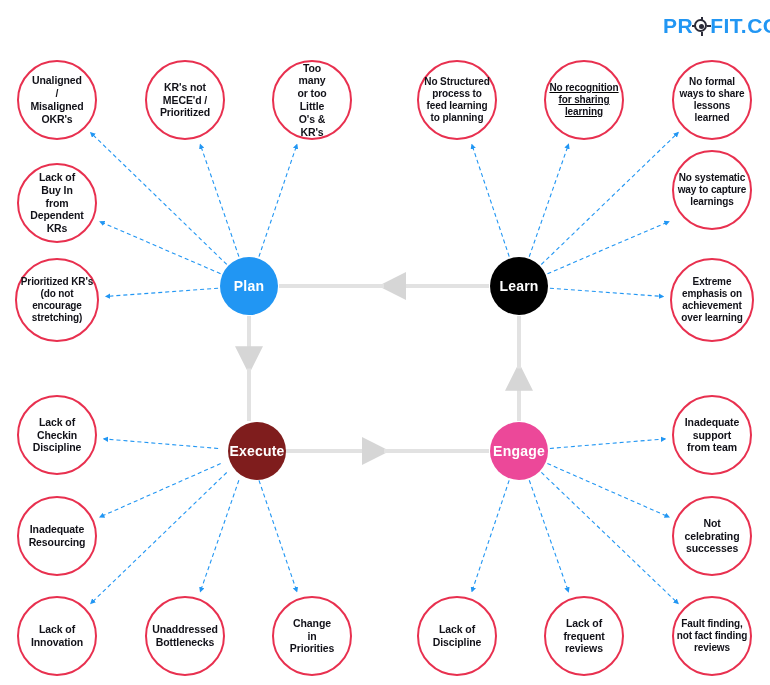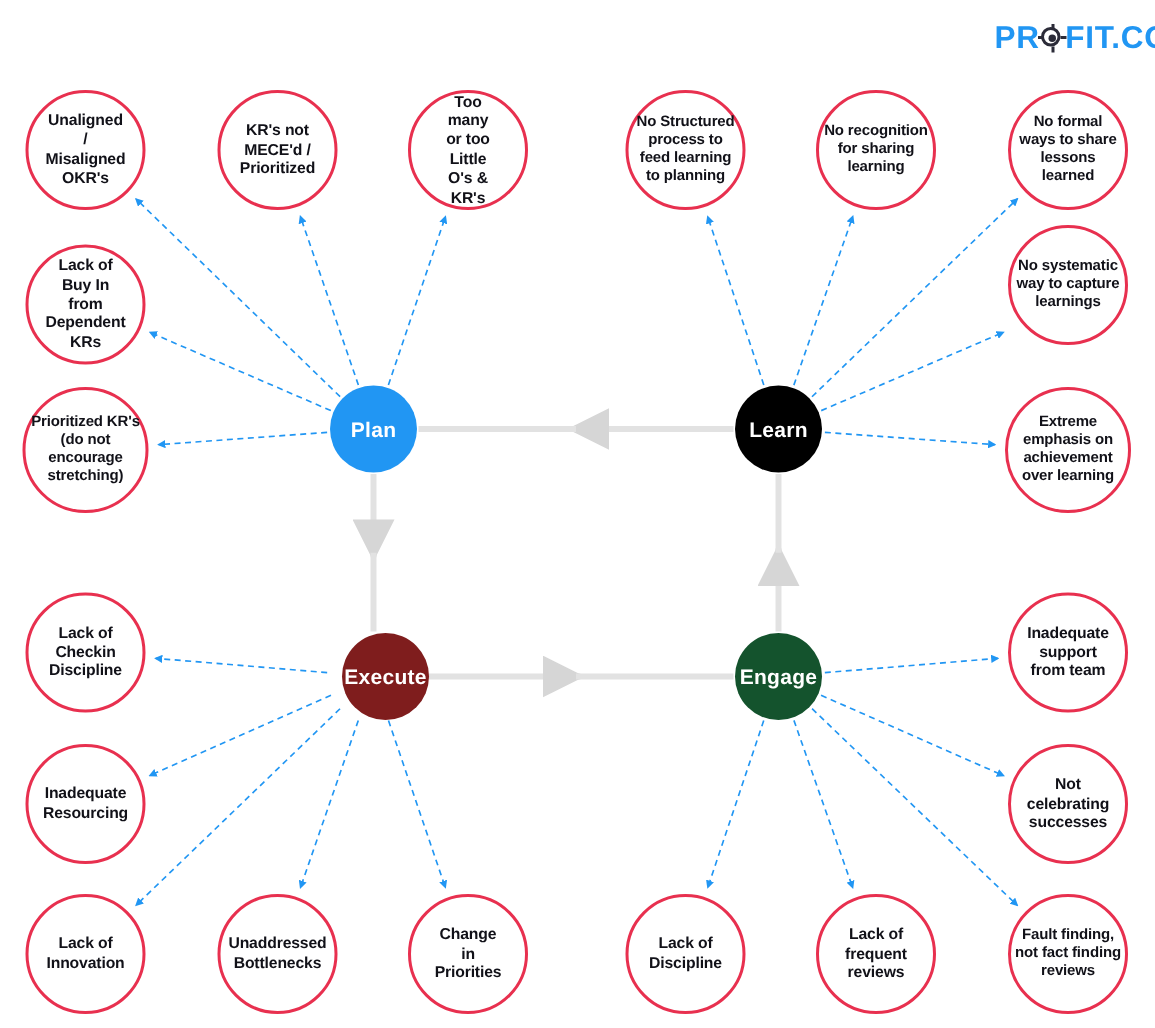--- a/index.html
+++ b/index.html
@@ -162,21 +162,21 @@
   <div id="hubs-layer">
       <div class="hub" style="left: 220px; top: 257px; width: 58px; height: 58px; background: rgb(33, 150, 243);">
         <span>Plan</span>
       </div>
       <div class="hub" style="left: 490px; top: 257px; width: 58px; height: 58px; background: #000000;">
         <span>Learn</span>
       </div>
       <div class="hub" style="left: 228px; top: 422px; width: 58px; height: 58px; background: #7f1d1d;">
         <span>Execute</span>
       </div>
-      <div class="hub" style="left: 490px; top: 422px; width: 58px; height: 58px; background: #14532d;">
+      <div class="hub" style="left: 490px; top: 422px; width: 58px; height: 58px; background: #ec4899;">
         <span>Engage</span>
       </div>
     </div>
   <div id="leaves-layer">
       <div class="leaf" style="left: 17px; top: 60px; width: 80px; height: 80px; border-color: rgb(232, 48, 79);">
         <div class="leaf-label">Unaligned / Misaligned OKR's</div>
       </div>
       <div class="leaf" style="left: 145px; top: 60px; width: 80px; height: 80px; border-color: rgb(232, 48, 79);">
         <div class="leaf-label">KR's not MECE'd / Prioritized</div>
       </div>
@@ -185,21 +185,21 @@
       </div>
       <div class="leaf" style="left: 17px; top: 163px; width: 80px; height: 80px; border-color: rgb(232, 48, 79);">
         <div class="leaf-label">Lack of Buy In from Dependent KRs</div>
       </div>
       <div class="leaf wide" style="left: 15px; top: 258px; width: 84px; height: 84px; border-color: rgb(232, 48, 79);">
         <div class="leaf-label">Prioritized KR's (do not encourage stretching)</div>
       </div>
       <div class="leaf wide" style="left: 417px; top: 60px; width: 80px; height: 80px; border-color: rgb(232, 48, 79); justify-content: center;">
         <div class="leaf-label">No Structured process to feed learning to planning</div>
       </div>
-      <div class="leaf wide" style="left: 544px; top: 60px; width: 80px; height: 80px; border-color: rgb(232, 48, 79);">
+      <div class="leaf wide" style="left: 544px; top: 60px; width: 80px; height: 80px; border-color: rgb(232, 48, 79); text-decoration: underline;">
         <div class="leaf-label">No recognition for sharing learning</div>
       </div>
       <div class="leaf wide" style="left: 672px; top: 60px; width: 80px; height: 80px; border-color: rgb(232, 48, 79);">
         <div class="leaf-label">No formal ways to share lessons learned</div>
       </div>
       <div class="leaf wide" style="left: 672px; top: 150px; width: 80px; height: 80px; border-color: rgb(232, 48, 79);">
         <div class="leaf-label">No systematic way to capture learnings</div>
       </div>
       <div class="leaf wide" style="left: 670px; top: 258px; width: 84px; height: 84px; border-color: rgb(232, 48, 79);">
         <div class="leaf-label">Extreme emphasis on achievement over learning</div>

